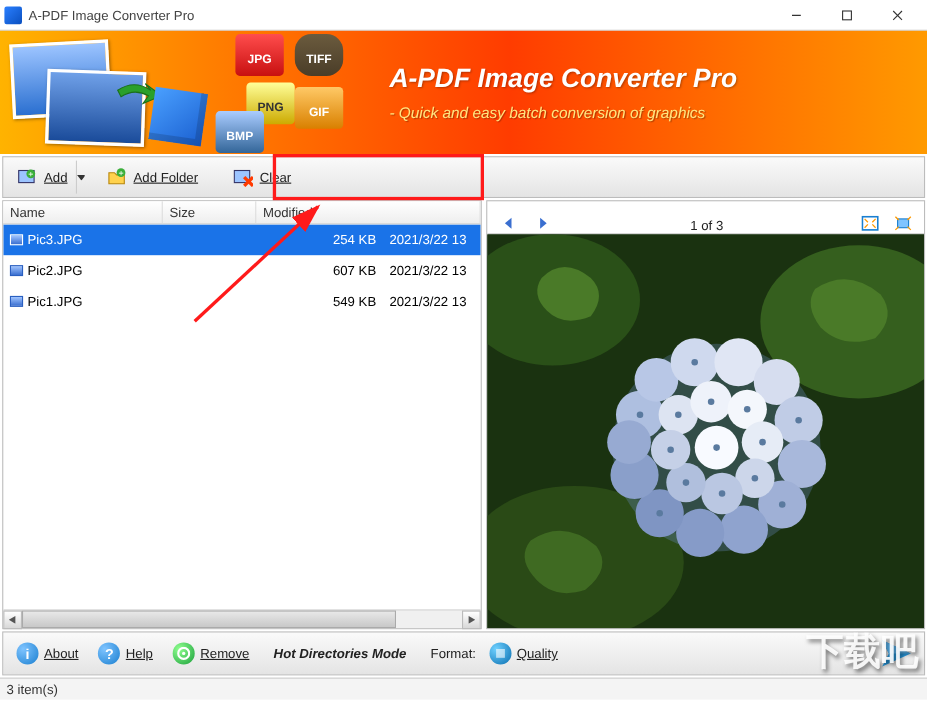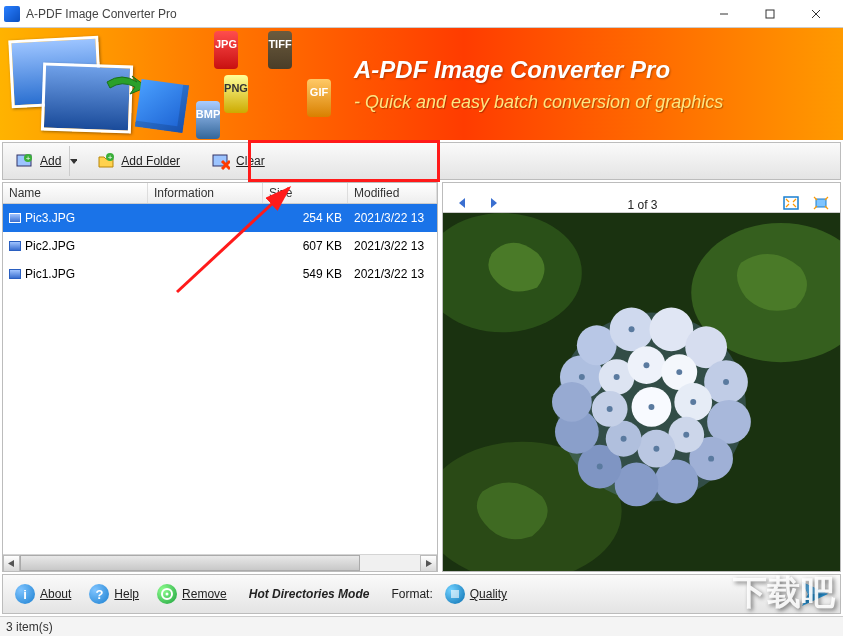--- a/index.html
+++ b/index.html
@@ -13,29 +13,29 @@
 .win-btn svg { width: 10px; height: 10px; }
 
 .banner { height: 112px; background: linear-gradient(90deg,#ffb300 0%,#ff7a00 25%,#ff3c00 55%,#ff9a00 100%); position: relative; display: flex; align-items: center; padding-left: 10px; overflow: hidden; }
 .banner .photos { position: relative; width: 180px; height: 100px; }
 .banner .photo { position: absolute; width: 90px; height: 68px; border: 3px solid #fff; box-shadow: 1px 1px 3px rgba(0,0,0,.4); }
 .banner .photo.p1 { left: 0; top: 4px; background: linear-gradient(#9cc4ff,#2a6fd0); transform: rotate(-3deg); }
 .banner .photo.p2 { left: 32px; top: 30px; background: linear-gradient(#6fa0e8,#1a4b9a); transform: rotate(2deg); }
 .banner .arrow3d { position: absolute; left: 92px; top: 38px; width: 60px; height: 50px; }
 .banner .cube { position: absolute; left: 128px; top: 48px; width: 48px; height: 48px; background: linear-gradient(135deg,#4aa0ff,#1a5fd0); transform: rotate(8deg); box-shadow: inset -6px -6px 0 rgba(0,0,0,.15); }
 .banner .filetypes { margin-left: 24px; width: 120px; height: 110px; position: relative; font-weight: bold; color: #fff; font-size: 11px; }
-.ft { position: absolute; width: 24px; height: 38px; border-radius: 4px; display: flex; align-items: flex-end; justify-content: center; padding-bottom: 19px; }
+.ft { position: absolute; width: 44px; height: 38px; border-radius: 4px; display: flex; align-items: flex-end; justify-content: center; padding-bottom: 9px; }
 .ft.jpg { left: 0; top: 2px; background: linear-gradient(#ff4d4d,#c81010); }
-.ft.tiff { left: 54px; top: 2px; background: linear-gradient(#6b5b3e,#4a3d28); }
+.ft.tiff { left: 54px; top: 2px; background: linear-gradient(#6b5b3e,#4a3d28); border-radius: 15px; }
 .ft.png { left: 10px; top: 46px; background: linear-gradient(#ffff99,#ccaa00); color: #333; }
 .ft.bmp { left: -18px; top: 72px; background: linear-gradient(#aaccff,#336699); }
-.ft.gif { left: 54px; top: 50px; background: linear-gradient(#ffc966,#d98000); margin-left: 39px; }
+.ft.gif { left: 54px; top: 50px; background: linear-gradient(#ffc966,#d98000); }
 .banner-text { margin-left: 20px; }
 .banner-text h1 { color: #fff; font-style: italic; font-weight: bold; font-size: 24px; text-shadow: 1px 1px 2px rgba(0,0,0,.3); margin-bottom: 8px; }
-.banner-text .sub { color: #ffe680; font-style: italic; font-size: 18px; text-shadow: 1px 1px 1px rgba(0,0,0,.3); }
+.banner-text .sub { color: #ffe680; font-style: italic; font-size: 14px; text-shadow: 1px 1px 1px rgba(0,0,0,.3); }
 
 .toolbar { height: 38px; border: 1px solid #bcbcbc; margin: 2px 2px 0 2px; background: linear-gradient(#fafafa,#e4e4e4); display: flex; align-items: center; padding: 3px 4px; gap: 2px; }
 .tbtn { height: 30px; display: flex; align-items: center; padding: 0 8px; gap: 6px; border: 1px solid transparent; border-radius: 2px; cursor: pointer; }
 .tbtn:hover, .tbtn.hov { background: linear-gradient(#eaf5ff,#d4ecff); border-color: #8abfe8; }
 .tbtn .ticon { width: 18px; height: 18px; display: flex; align-items: center; justify-content: center; }
 .tbtn .tlbl { text-decoration: underline; color: #222; }
 .dropcaret { width: 8px; height: 30px; display: flex; align-items: center; justify-content: center; border-left: 1px solid #ccc; margin-left: 2px; }
 .annot-box { position: absolute; border: 3px solid #ff1a1a; pointer-events: none; z-index: 50; }
 .annot-box.b1 { left: 248px; top: 140px; width: 192px; height: 42px; }
 .annot-arrow { position: absolute; left: 167px; top: 182px; z-index: 49; pointer-events: none; }
@@ -179,21 +179,20 @@
         <path d="M0 0 L9 3 L0 6 Z" fill="#ff1a1a"></path>
       </marker>
     </defs>
   <line x1="10" y1="110" x2="122" y2="6" stroke="#ff1a1a" stroke-width="3" marker-end="url(#ah)"></line>
 </svg>
 
 <div class="content">
   <div class="panel left-panel">
     <div class="listhead">
       <div class="col col-name">Name</div>
-      <div class="col col-info">Information</div>
       <div class="col col-size" style="text-align:left">Size</div>
       <div class="col col-mod">Modified</div>
     </div>
     <div class="listbody" id="listbody">
         <div class="row selected">
           <div class="cell col-name">
             <span class="file-icon"></span>
             <span>Pic3.JPG</span>
           </div>
           <div class="cell col-info"></div>

